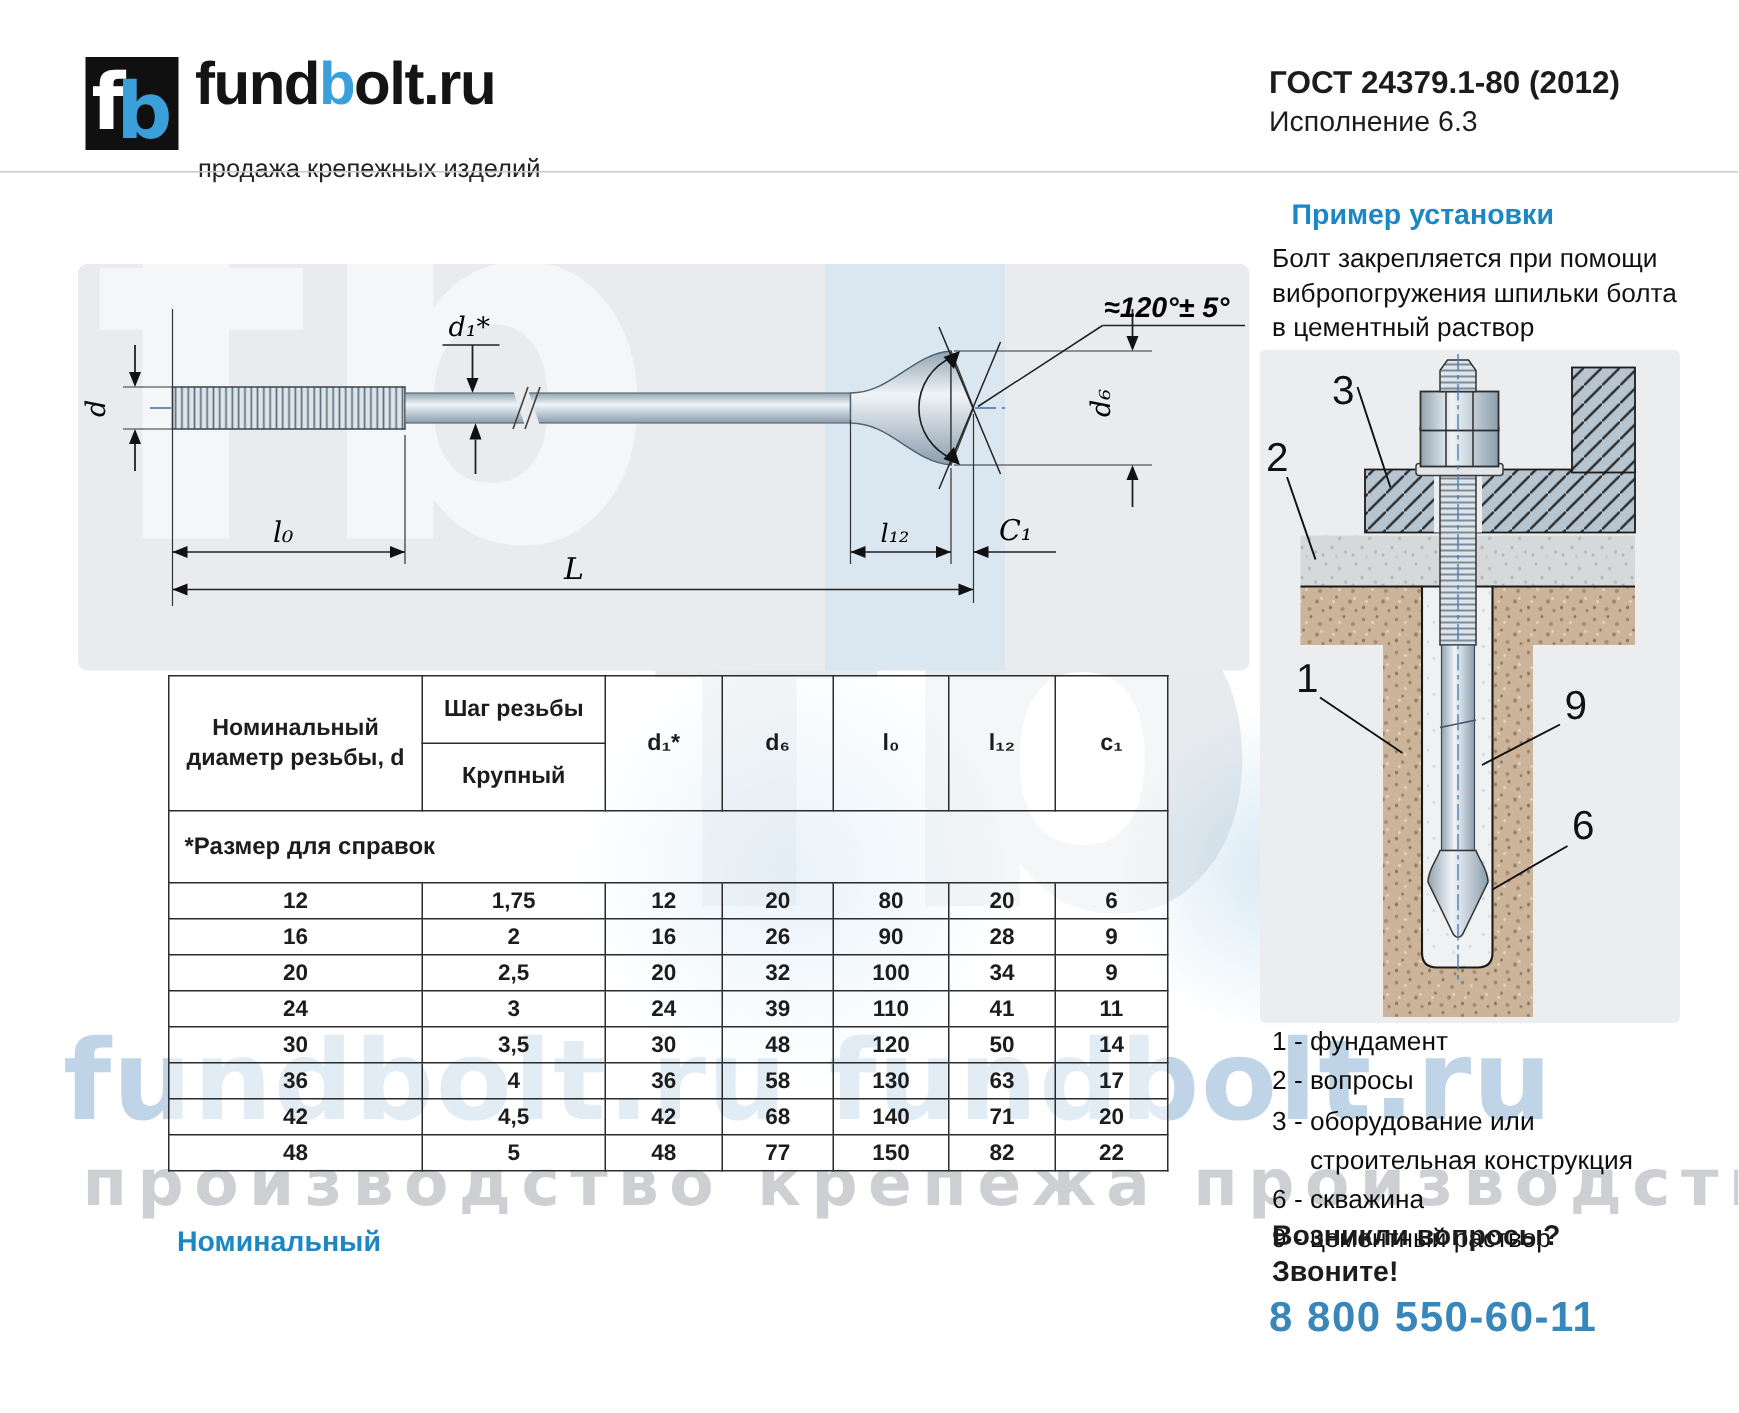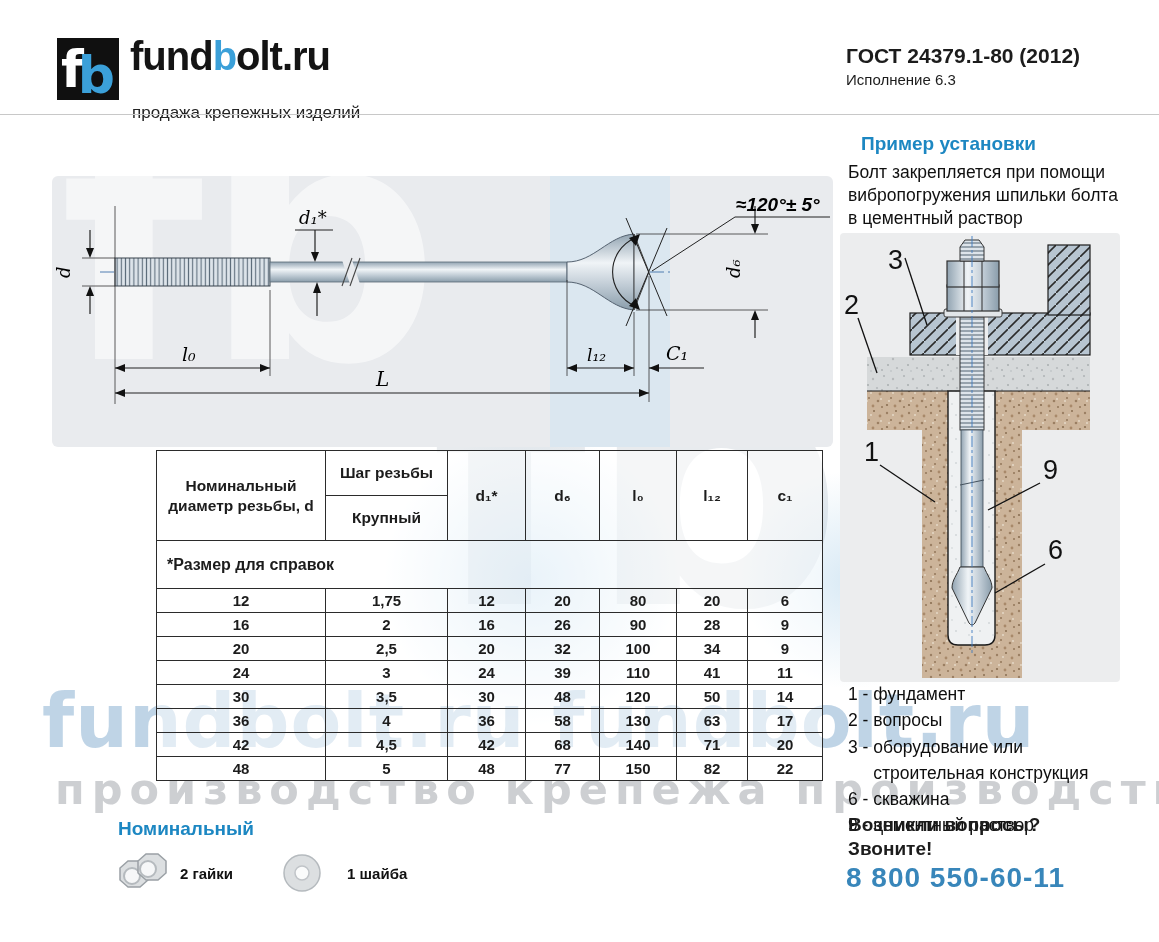--- a/index.html
+++ b/index.html
@@ -18,31 +18,31 @@
   
   .logo-box{left:57px;top:38px;width:62px;height:62px;background:#101010;z-index:2;
             display:flex;align-items:center;justify-content:center;overflow:visible;}
   .logo-box span{font-family:"DejaVu Sans",sans-serif;font-weight:bold;font-size:52px;line-height:1;}
   .logo-f{color:#ffffff;}
   .logo-b{color:#3ba0d9;margin-left:-6px;position:relative;top:6px;}
   .brand{left:130px;top:34px;font-size:40px;font-weight:bold;color:#141414;z-index:2;letter-spacing:-1px;}
   .brand .b{color:#3ba0d9;}
   .tagline{left:132px;top:84px;font-size:17px;color:#232323;z-index:2;margin-top:19px;}
   .gost-title{left:846px;top:44px;font-size:21px;font-weight:bold;z-index:2;}
-  .gost-sub{left:846px;top:71px;font-size:15px;z-index:2;}
+  .gost-sub{left:846px;top:71px;font-size:19px;z-index:2;}
   .header-divider{left:0;top:114px;width:1159px;height:1px;background:#c8c8c8;z-index:2;}
   
   .panel{left:52px;top:176px;width:781px;height:271px;background:#e9ebee;border-radius:6px;
          z-index:1;overflow:hidden;}
   .panel .wm-fb-panel{left:8px;top:-96px;font-size:330px;font-weight:bold;color:rgba(255,255,255,0.55);line-height:1;}
   .panel .wm-blue-band{left:498px;top:0px;width:120px;height:271px;background:rgba(208,228,242,0.55);}
   .panel svg{position:absolute;left:0;top:0;}
   
   .spec-table{position:absolute;left:112px;top:450px;z-index:1;border-collapse:collapse;
-              table-layout:fixed;width:666px;margin-left:44px;}
+              table-layout:fixed;width:666px;}
   .spec-table th,.spec-table td{border:1px solid #2b2b2b;background:rgba(255,255,255,0.55);
               font-size:15px;text-align:center;padding:0;}
   .spec-table th{font-weight:600;font-size:15.5px;height:44px;line-height:1.25;}
   .spec-table td{font-weight:bold;height:23px;}
   .spec-table .note-cell{text-align:left;font-weight:600;font-size:16px;height:47px;padding-left:10px;}
   
   .ex-title{left:848px;top:133px;font-size:19px;font-weight:bold;z-index:2;margin-left:13px;}
   .blue{color:#1c87c2;}
   .ex-desc{left:848px;top:161px;width:274px;font-size:17.5px;line-height:1.32;color:#101010;z-index:2;}
   .install{left:840px;top:233px;z-index:1;}
@@ -387,29 +387,15 @@
         <span class="legend-num">9 - </span>
         <span class="legend-text">цементный раствор</span>
       </div>
     </div>
 
   <div class="abs contact-q">Возникли вопросы?</div>
   <div class="abs contact-c">Звоните!</div>
   <div class="abs phone">8 800 550-60-11</div>
 
   <div class="abs kit-title blue">Номинальный</div>
-  <div class="abs kit-row">
-    <svg width="62" height="58" viewBox="0 0 62 58">
-      <polygon points="20,41 12,34 12,22 20,15 32,15 40,22 40,34 32,41" fill="#dcdfe1" stroke="#9aa0a5" stroke-width="1.5" transform="translate(-2,2)"></polygon>
-      <circle cx="24" cy="30" r="8" fill="#f6f7f8" stroke="#b5babe" stroke-width="2" transform="translate(-2,2)"></circle>
-      <polygon points="40,34 32,27 32,15 40,8 52,8 60,15 60,27 52,34" fill="#dcdfe1" stroke="#9aa0a5" stroke-width="1.5" transform="translate(-4,2)"></polygon>
-      <circle cx="42" cy="23" r="8" fill="#f6f7f8" stroke="#b5babe" stroke-width="2" transform="translate(-4,2)"></circle>
-    </svg>
-    <span class="kit-label" style="margin-left:8px;">2 гайки</span>
-    <svg width="42" height="42" viewBox="0 0 42 42" style="margin-left:48px;">
-      <circle cx="21" cy="21" r="18" fill="#dcdfe1" stroke="#b5babe" stroke-width="1.5"></circle>
-      <circle cx="21" cy="21" r="7" fill="#fafbfb" stroke="#c0c4c8" stroke-width="1.5"></circle>
-    </svg>
-    <span class="kit-label" style="margin-left:24px;">1 шайба</span>
-  </div>
 
 
 </div>
 
 </body></html>

